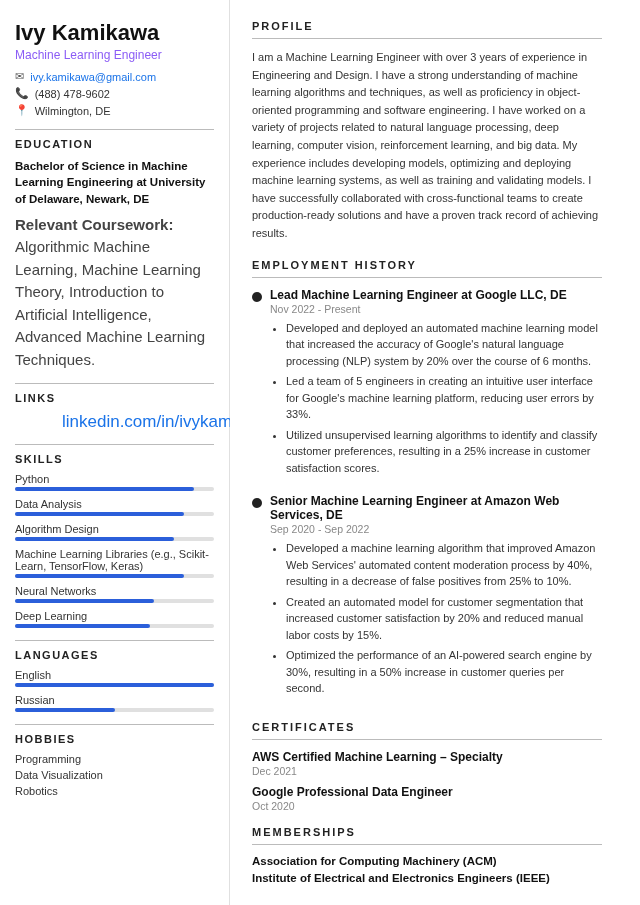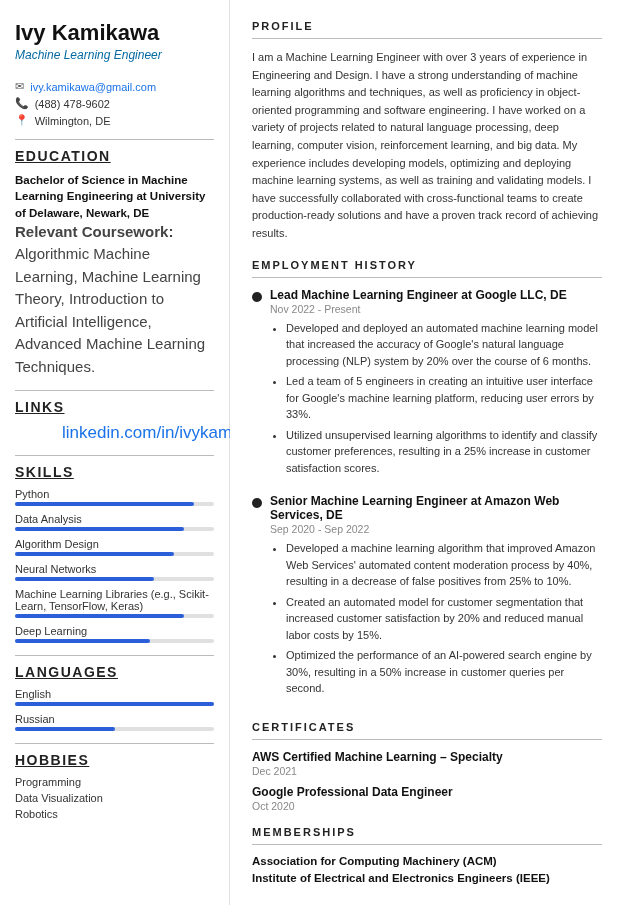--- a/index.html
+++ b/index.html
@@ -26,23 +26,22 @@
     }
     .sidebar-name {
       font-size: 22px;
       font-weight: 700;
       color: #111;
       line-height: 1.2;
       margin-bottom: 2px;
     }
     .sidebar-title {
       font-size: 12px;
-      color: #0369a1;
-      margin-bottom: 18px;
-      font-style: italic;
+      color: #8b5cf6;
+      margin-bottom: 8px;
     }
     .contact-item {
       display: flex;
       align-items: center;
       gap: 6px;
       margin-bottom: 4px;
       font-size: 11px;
       color: #333;
     }
     .contact-item a {
@@ -52,33 +51,32 @@
     .contact-icon {
       font-size: 11px;
       color: #555;
     }
     .section-divider {
       border: none;
       border-top: 1.5px solid #bbb;
       margin: 12px 0 8px 0;
     }
     .section-title-left {
-      font-size: 14px;
+      font-size: 11px;
       font-weight: 700;
       letter-spacing: 1.5px;
       text-transform: uppercase;
       color: #222;
       margin-bottom: 8px;
-      text-decoration: underline;
     }
     .edu-school {
       font-size: 11.5px;
       font-weight: 700;
       color: #111;
-      margin-bottom: 0;
+      margin-bottom: 7px;
       line-height: 1.4;
     }
     .edu-date {
       font-size: 10.5px;
       color: #888;
       margin-bottom: 4px;
     }
     .edu-courses {
       font-size: 15px;
       color: #444;
@@ -254,29 +252,29 @@
       <div class="skill-bar-fill" style="width:85%"></div>
     </div>
   </div>
         <div class="skill-item">
     <div class="skill-label">Algorithm Design</div>
     <div class="skill-bar-bg">
       <div class="skill-bar-fill" style="width:80%"></div>
     </div>
   </div>
         <div class="skill-item">
+    <div class="skill-label">Machine Learning Libraries (e.g., Scikit-Learn, TensorFlow, Keras)</div>
+    <div class="skill-bar-bg">
+      <div class="skill-bar-fill" style="width:85%"></div>
+    </div>
+  </div>
+        <div class="skill-item">
     <div class="skill-label">Neural Networks</div>
     <div class="skill-bar-bg">
       <div class="skill-bar-fill" style="width:70%"></div>
-    </div>
-  </div>
-        <div class="skill-item">
-    <div class="skill-label">Machine Learning Libraries (e.g., Scikit-Learn, TensorFlow, Keras)</div>
-    <div class="skill-bar-bg">
-      <div class="skill-bar-fill" style="width:85%"></div>
     </div>
   </div>
         <div class="skill-item">
     <div class="skill-label">Deep Learning</div>
     <div class="skill-bar-bg">
       <div class="skill-bar-fill" style="width:68%"></div>
     </div>
   </div>
       </div>
 

